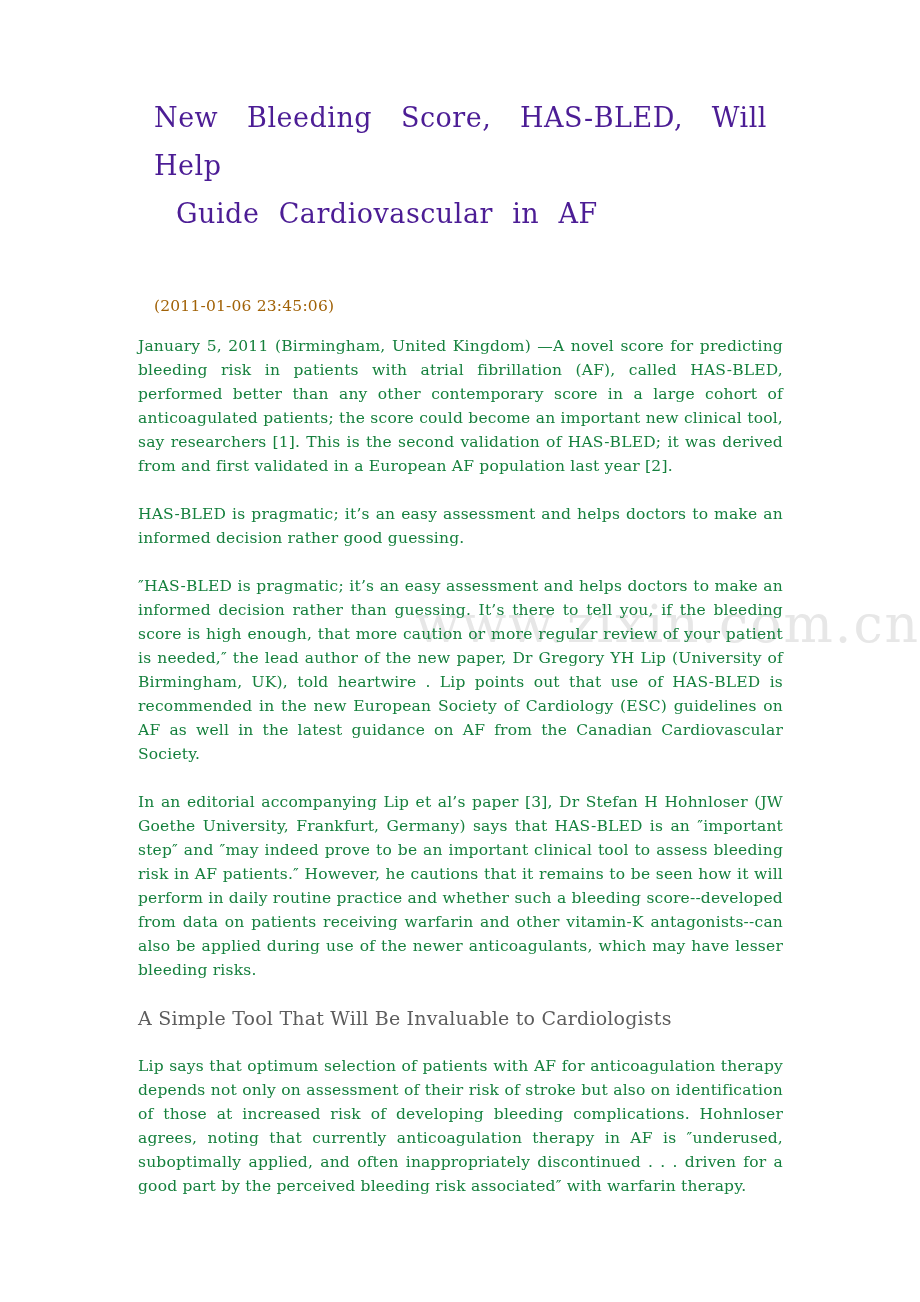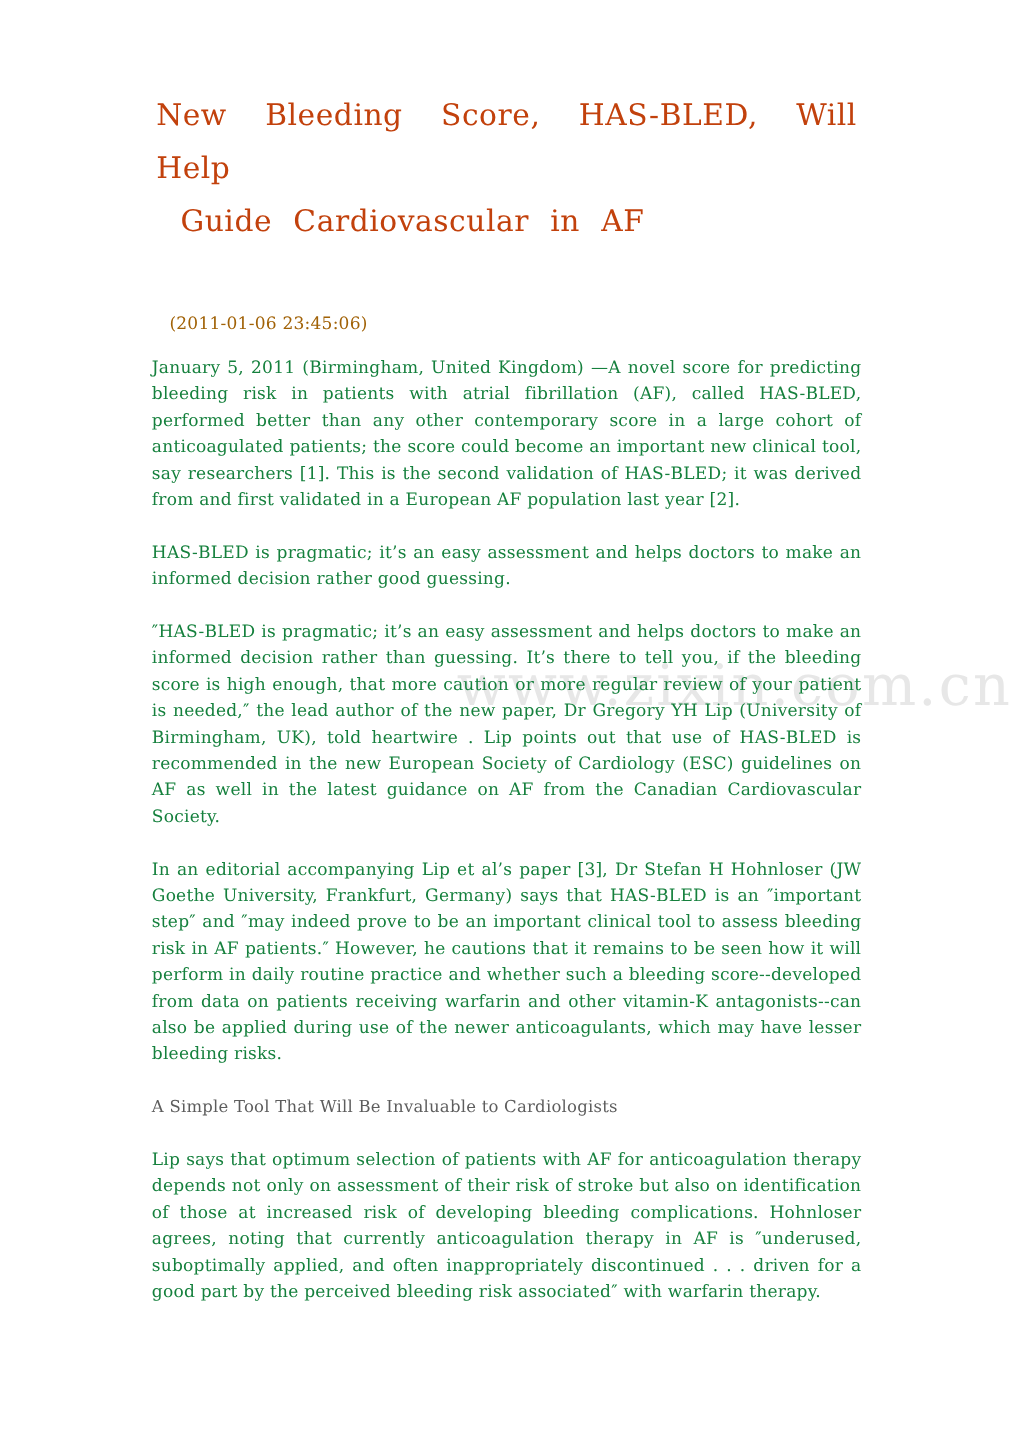--- a/index.html
+++ b/index.html
@@ -46,27 +46,27 @@
   #content {
     position: absolute;
     left: 138px;
     top: 0;
     width: 645px;
     z-index: 2;
   }
 
   
   .doc-title {
-    margin: 4px;
+    margin: 16px;
     padding-top: 78px;
     font-family: "DejaVu Serif", serif;
     font-size: 27px;
     line-height: 48px;
     font-weight: normal;
-    color: #c2410c;
+    color: #4c1d95;
     text-align: justify;
     text-align-last: center;
     word-spacing: 0.30em;
     letter-spacing: 0.5px;
   }
   .doc-title .t-line {
     display: block;
     text-align: justify;
   }
   .doc-title .t-line-1 {
@@ -102,21 +102,21 @@
   p.para.lead {
     padding-top: 0;
   }
   p.para.gap {
     padding-top: 24px;
   }
   .subhead {
     margin: 0;
     padding-top: 24px;
     font-family: "DejaVu Serif", serif;
-    font-size: 15px;
+    font-size: 19px;
     line-height: 24px;
     font-weight: normal;
     color: #5d5d5d;
     letter-spacing: 0.2px;
     text-align: left;
   }
 </style>
 </head>
 <body>
 

